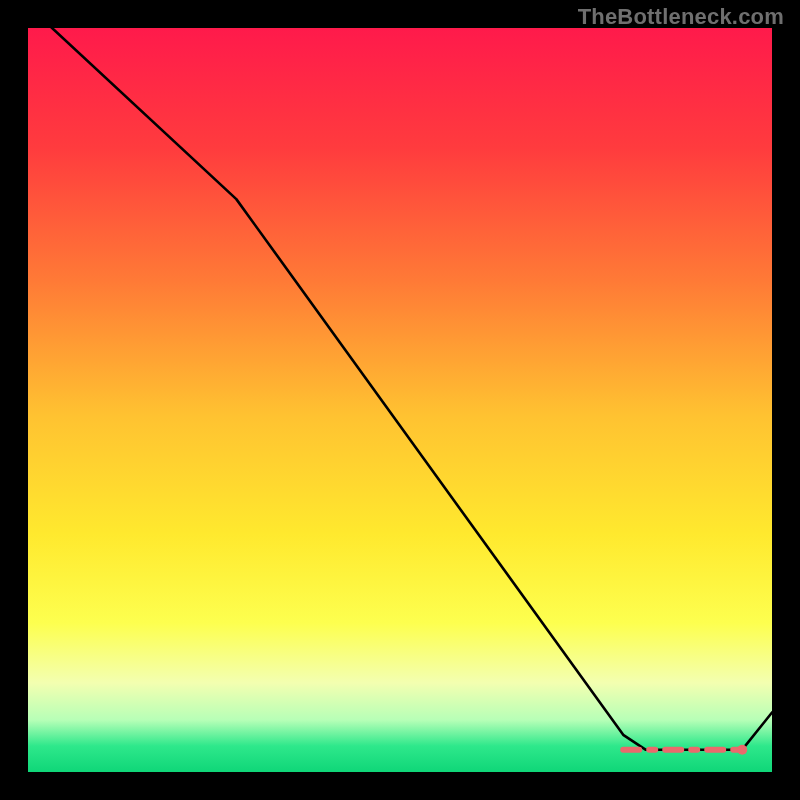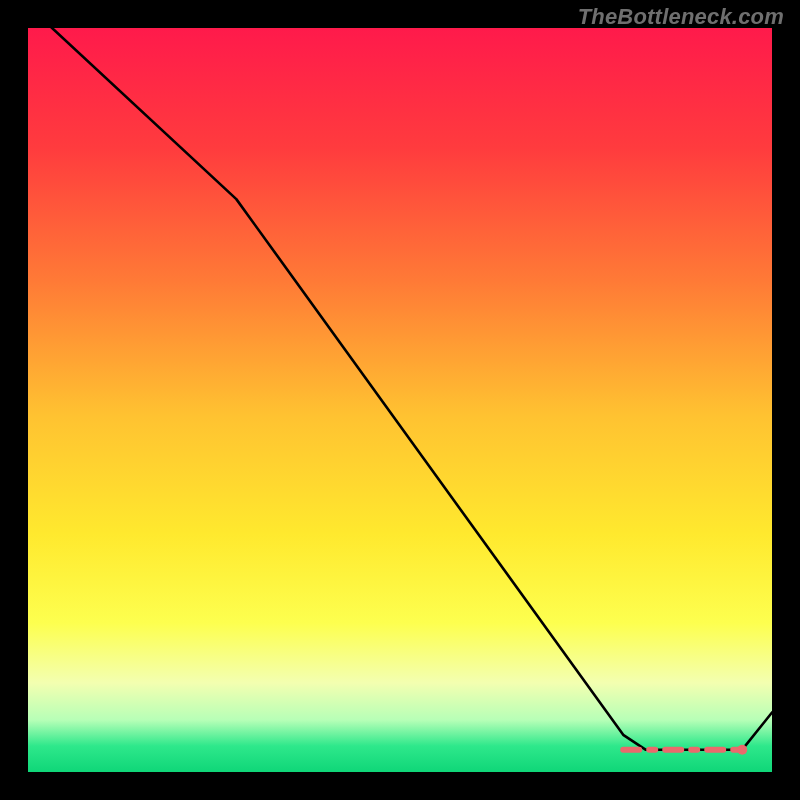--- a/index.html
+++ b/index.html
@@ -19,21 +19,20 @@
   }
   .watermark {
     position: absolute;
     top: 4px;
     right: 16px;
     font-size: 22px;
     font-weight: 600;
     color: #6f6f6f;
     letter-spacing: 0.2px;
     z-index: 10;
-    font-style: italic;
   }
   .plot {
     position: absolute;
     left: 28px;
     top: 28px;
     width: 744px;
     height: 744px;
   }
   svg { display: block; }
 </style>

